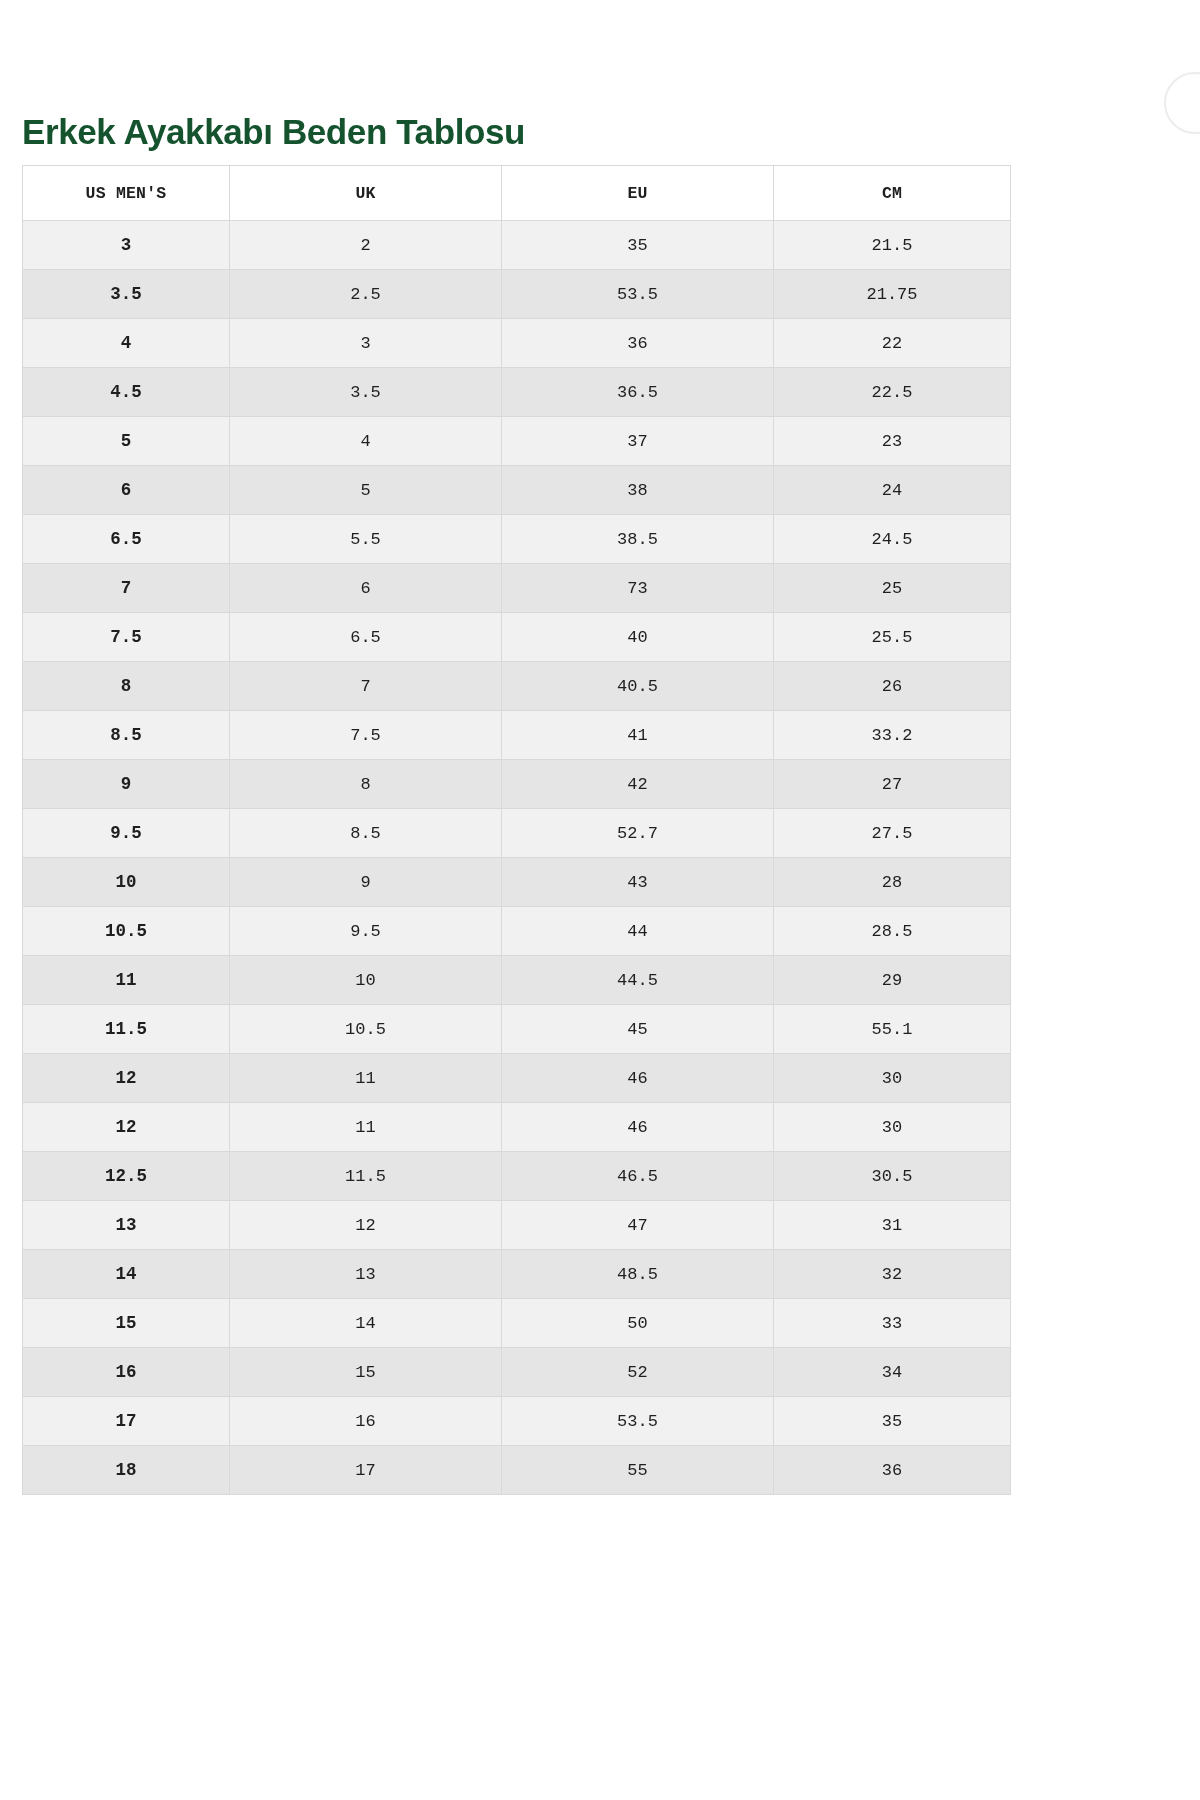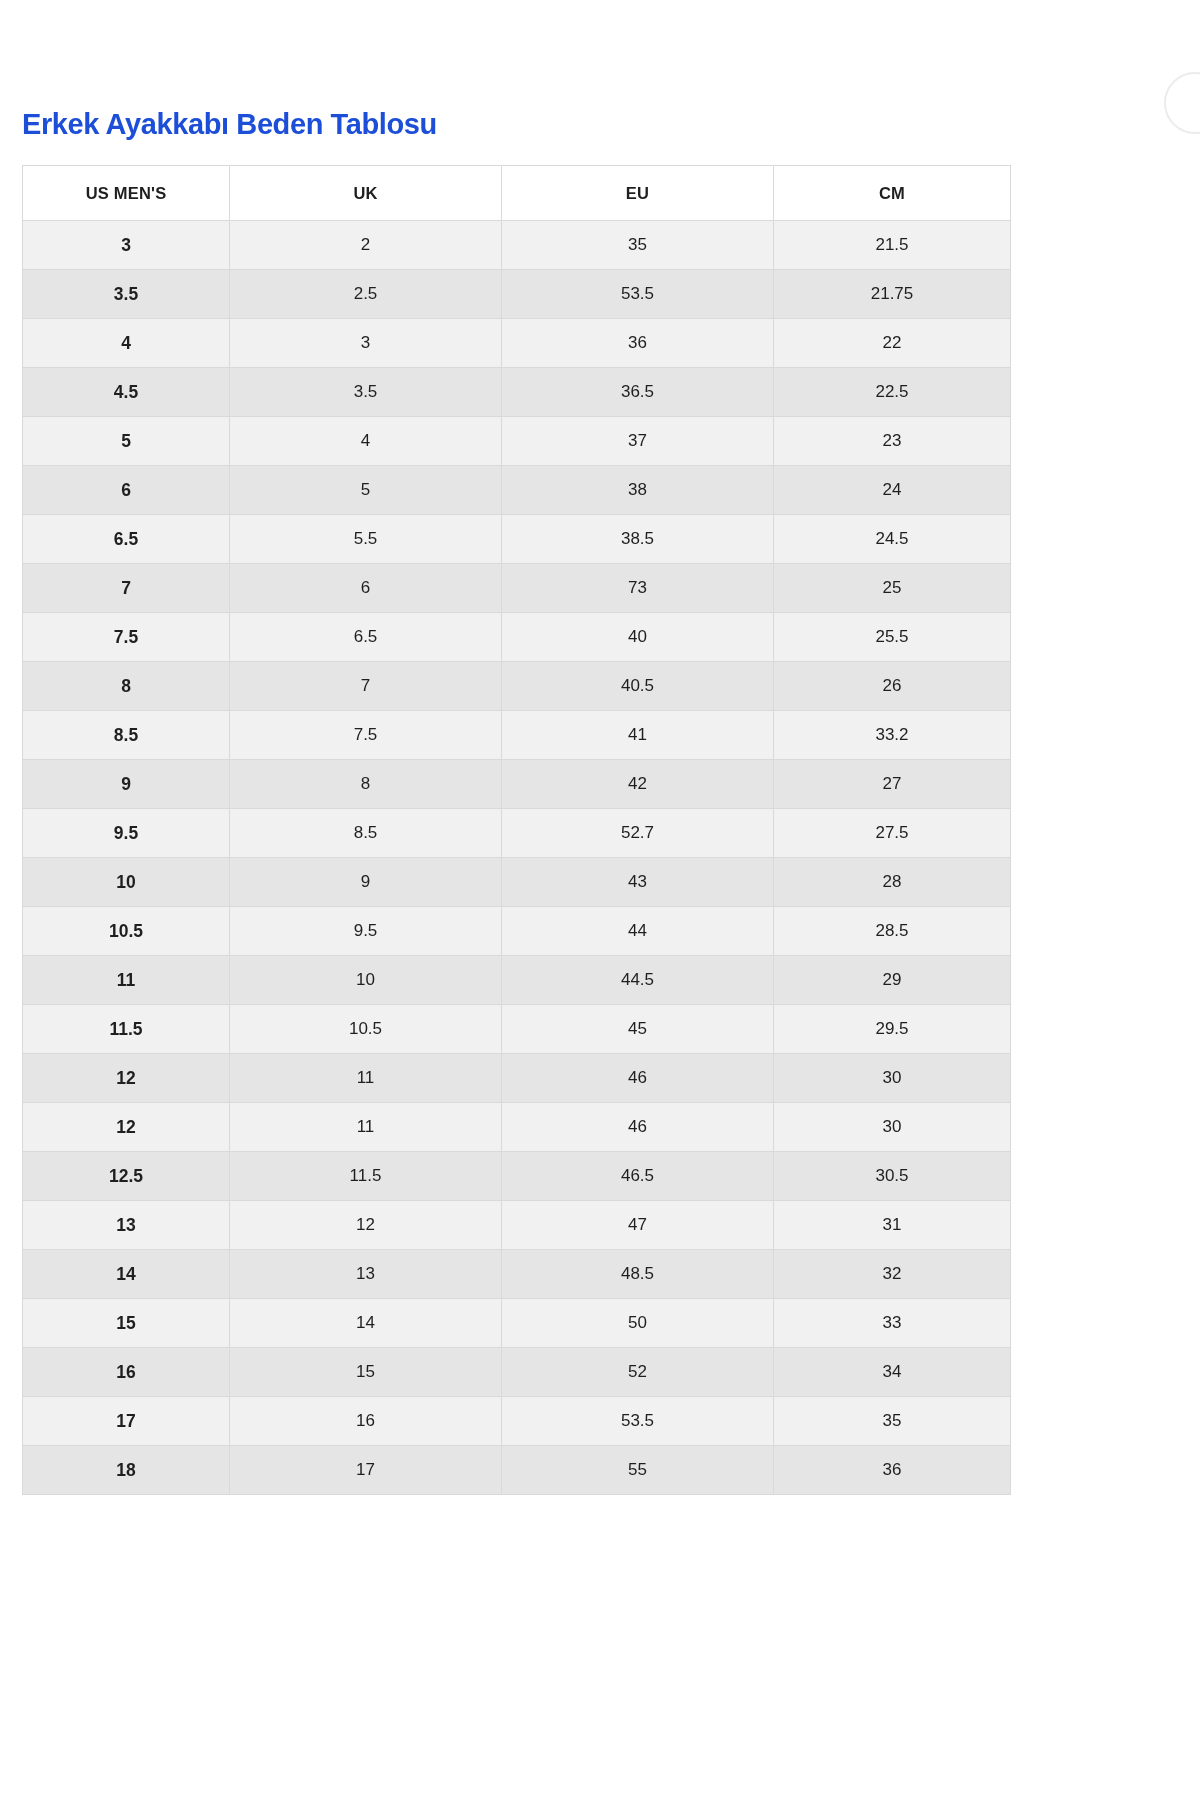--- a/index.html
+++ b/index.html
@@ -19,37 +19,38 @@
     position: relative;
     width: 1200px;
     height: 1800px;
     box-sizing: border-box;
     padding: 0;
   }
   .page-title {
     position: absolute;
     left: 22px;
     top: 90px;
-    font-size: 29px;
+    font-size: 35px;
     font-weight: 700;
     letter-spacing: -0.4px;
-    color: #1d4ed8;
+    color: #14532d;
     line-height: 1.1;
     white-space: nowrap;
   }
   .table-wrap {
     position: absolute;
     left: 22px;
     top: 165px;
     width: 988px;
   }
   table.size-table {
     border-collapse: collapse;
     width: 988px;
     table-layout: fixed;
+    font-family: Liberation Mono, monospace;
   }
   table.size-table col.c-us { width: 207px; }
   table.size-table col.c-uk { width: 272px; }
   table.size-table col.c-eu { width: 272px; }
   table.size-table col.c-cm { width: 237px; }
 
   table.size-table th,
   table.size-table td {
     border: 1px solid #d9d9d9;
     text-align: center;
@@ -214,21 +215,21 @@
           <tr class="even">
             <td class="col-us">11</td>
             <td class="col-uk">10</td>
             <td class="col-eu">44.5</td>
             <td class="col-cm">29</td>
           </tr>
           <tr class="odd">
             <td class="col-us">11.5</td>
             <td class="col-uk">10.5</td>
             <td class="col-eu">45</td>
-            <td class="col-cm">29.5</td>
+            <td class="col-cm">55.1</td>
           </tr>
           <tr class="even">
             <td class="col-us">12</td>
             <td class="col-uk">11</td>
             <td class="col-eu">46</td>
             <td class="col-cm">30</td>
           </tr>
           <tr class="odd">
             <td class="col-us">12</td>
             <td class="col-uk">11</td>

